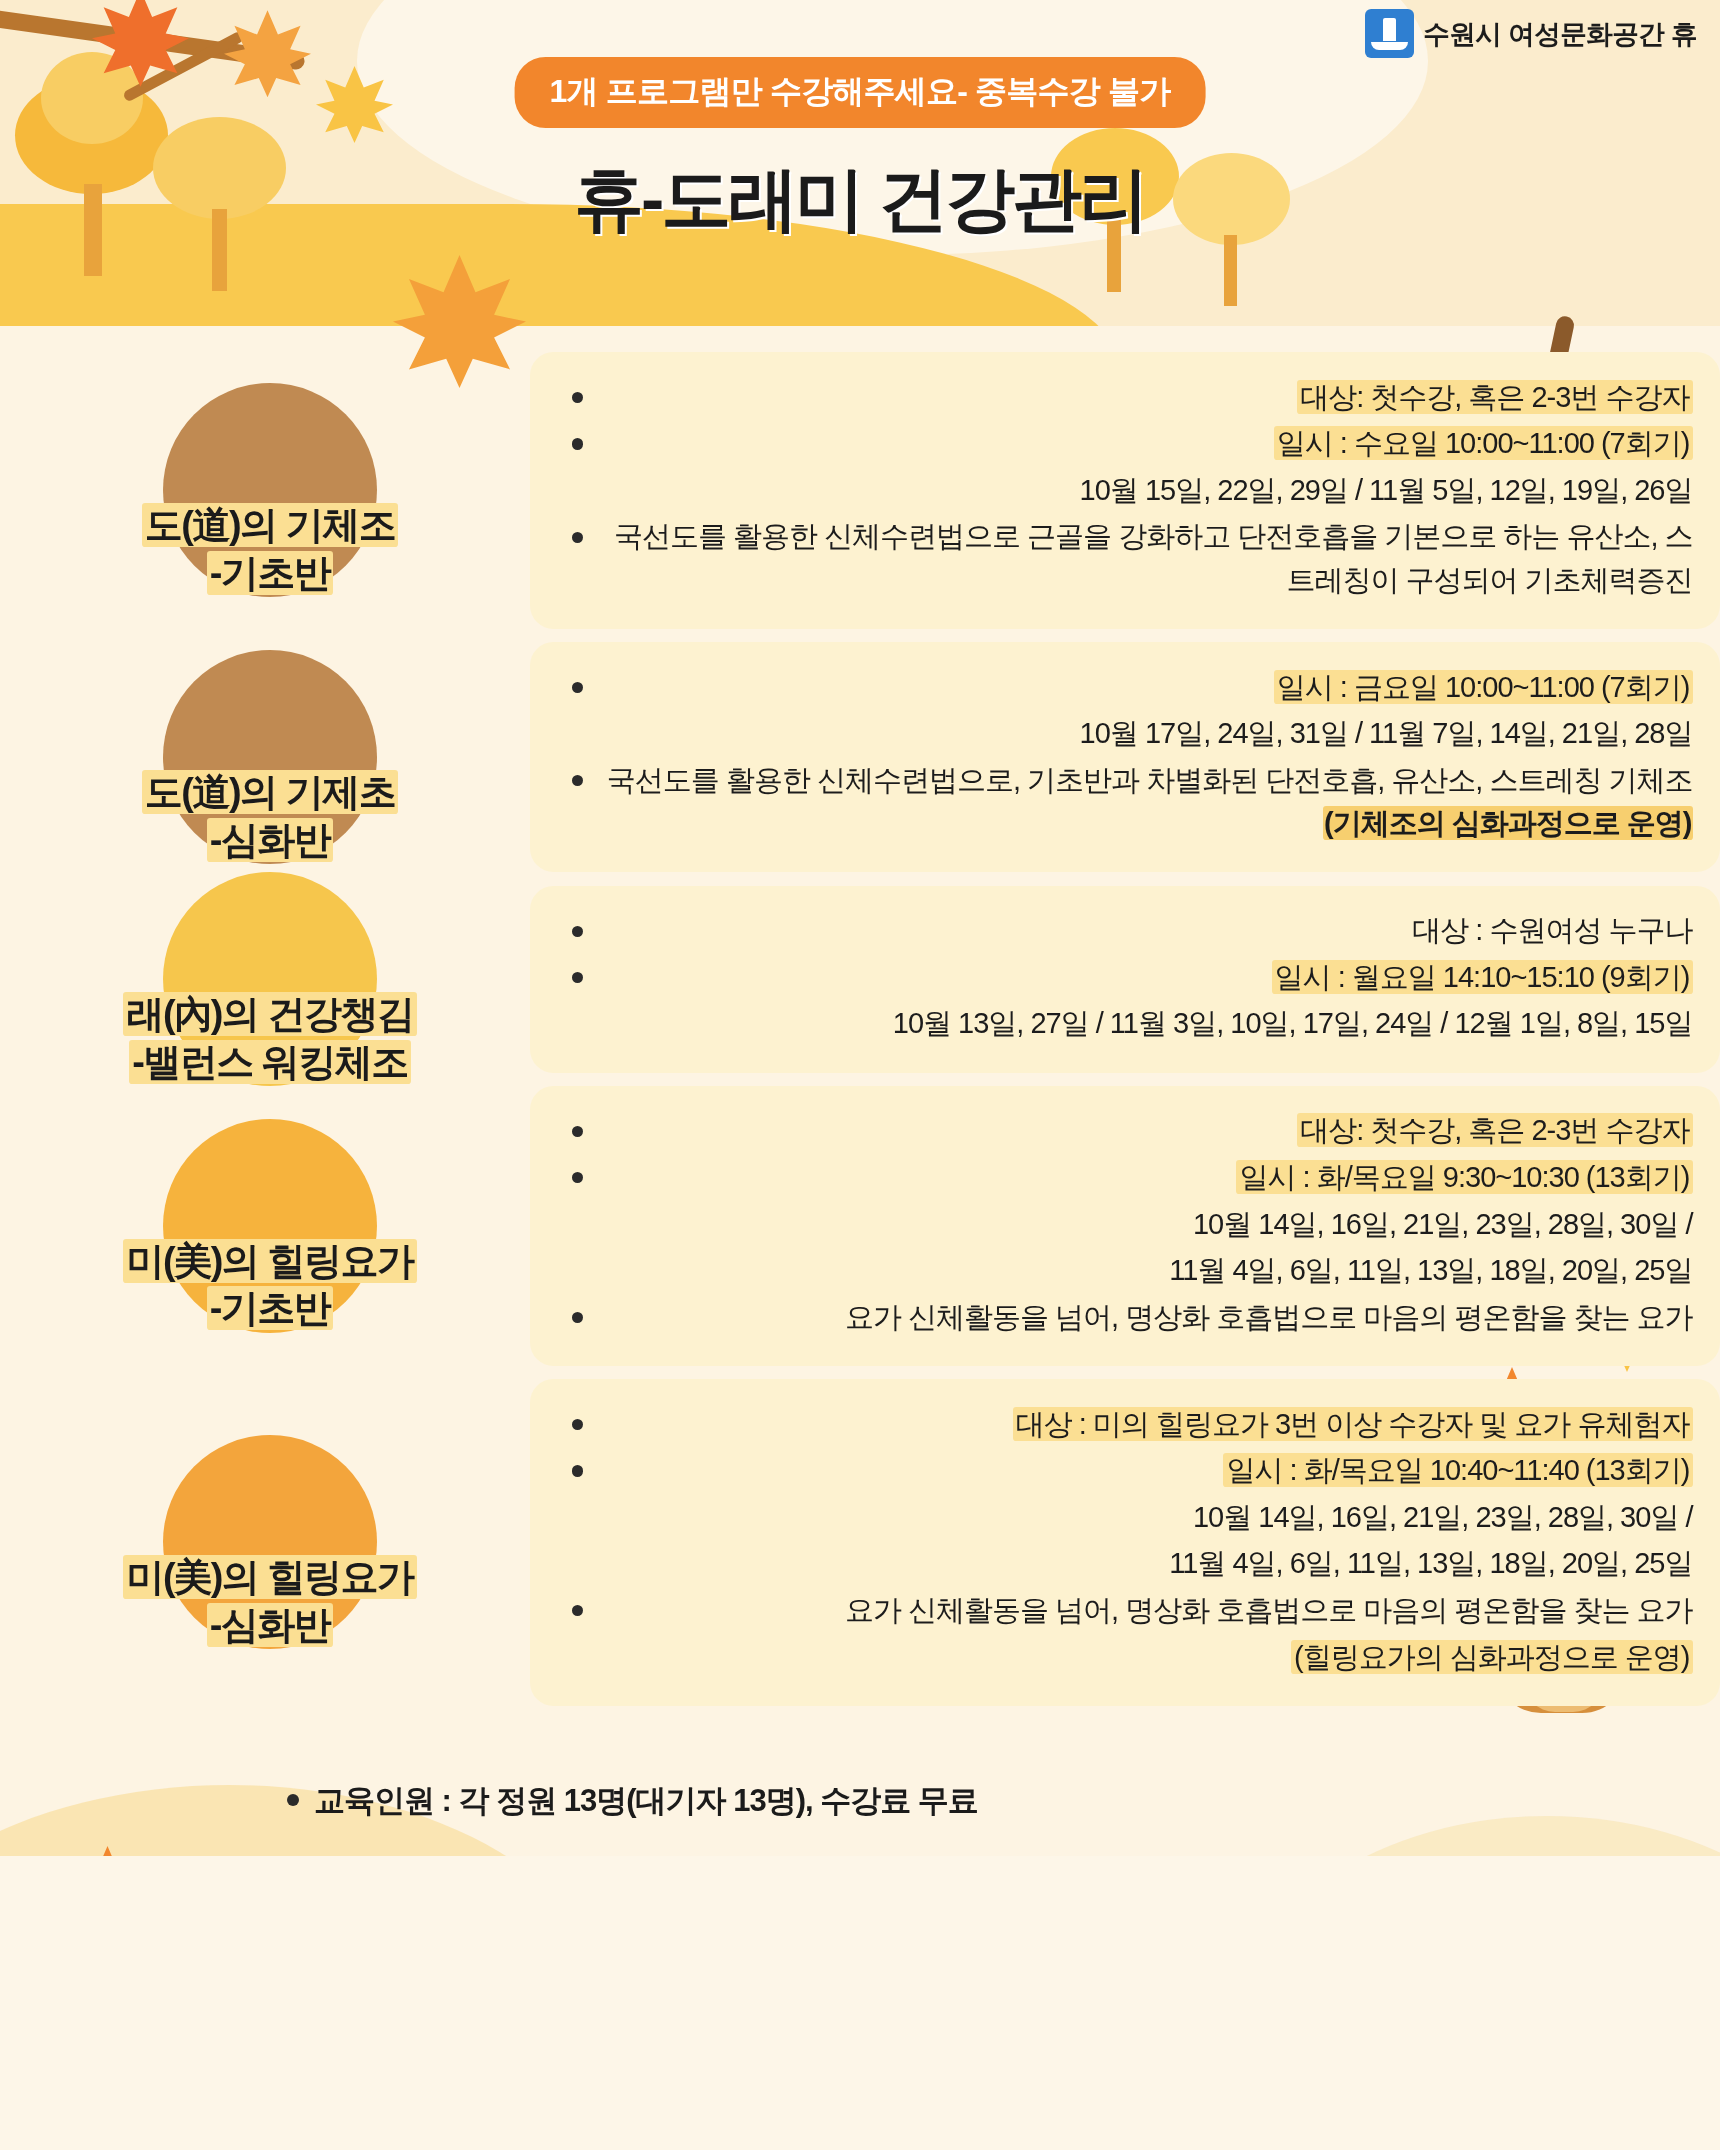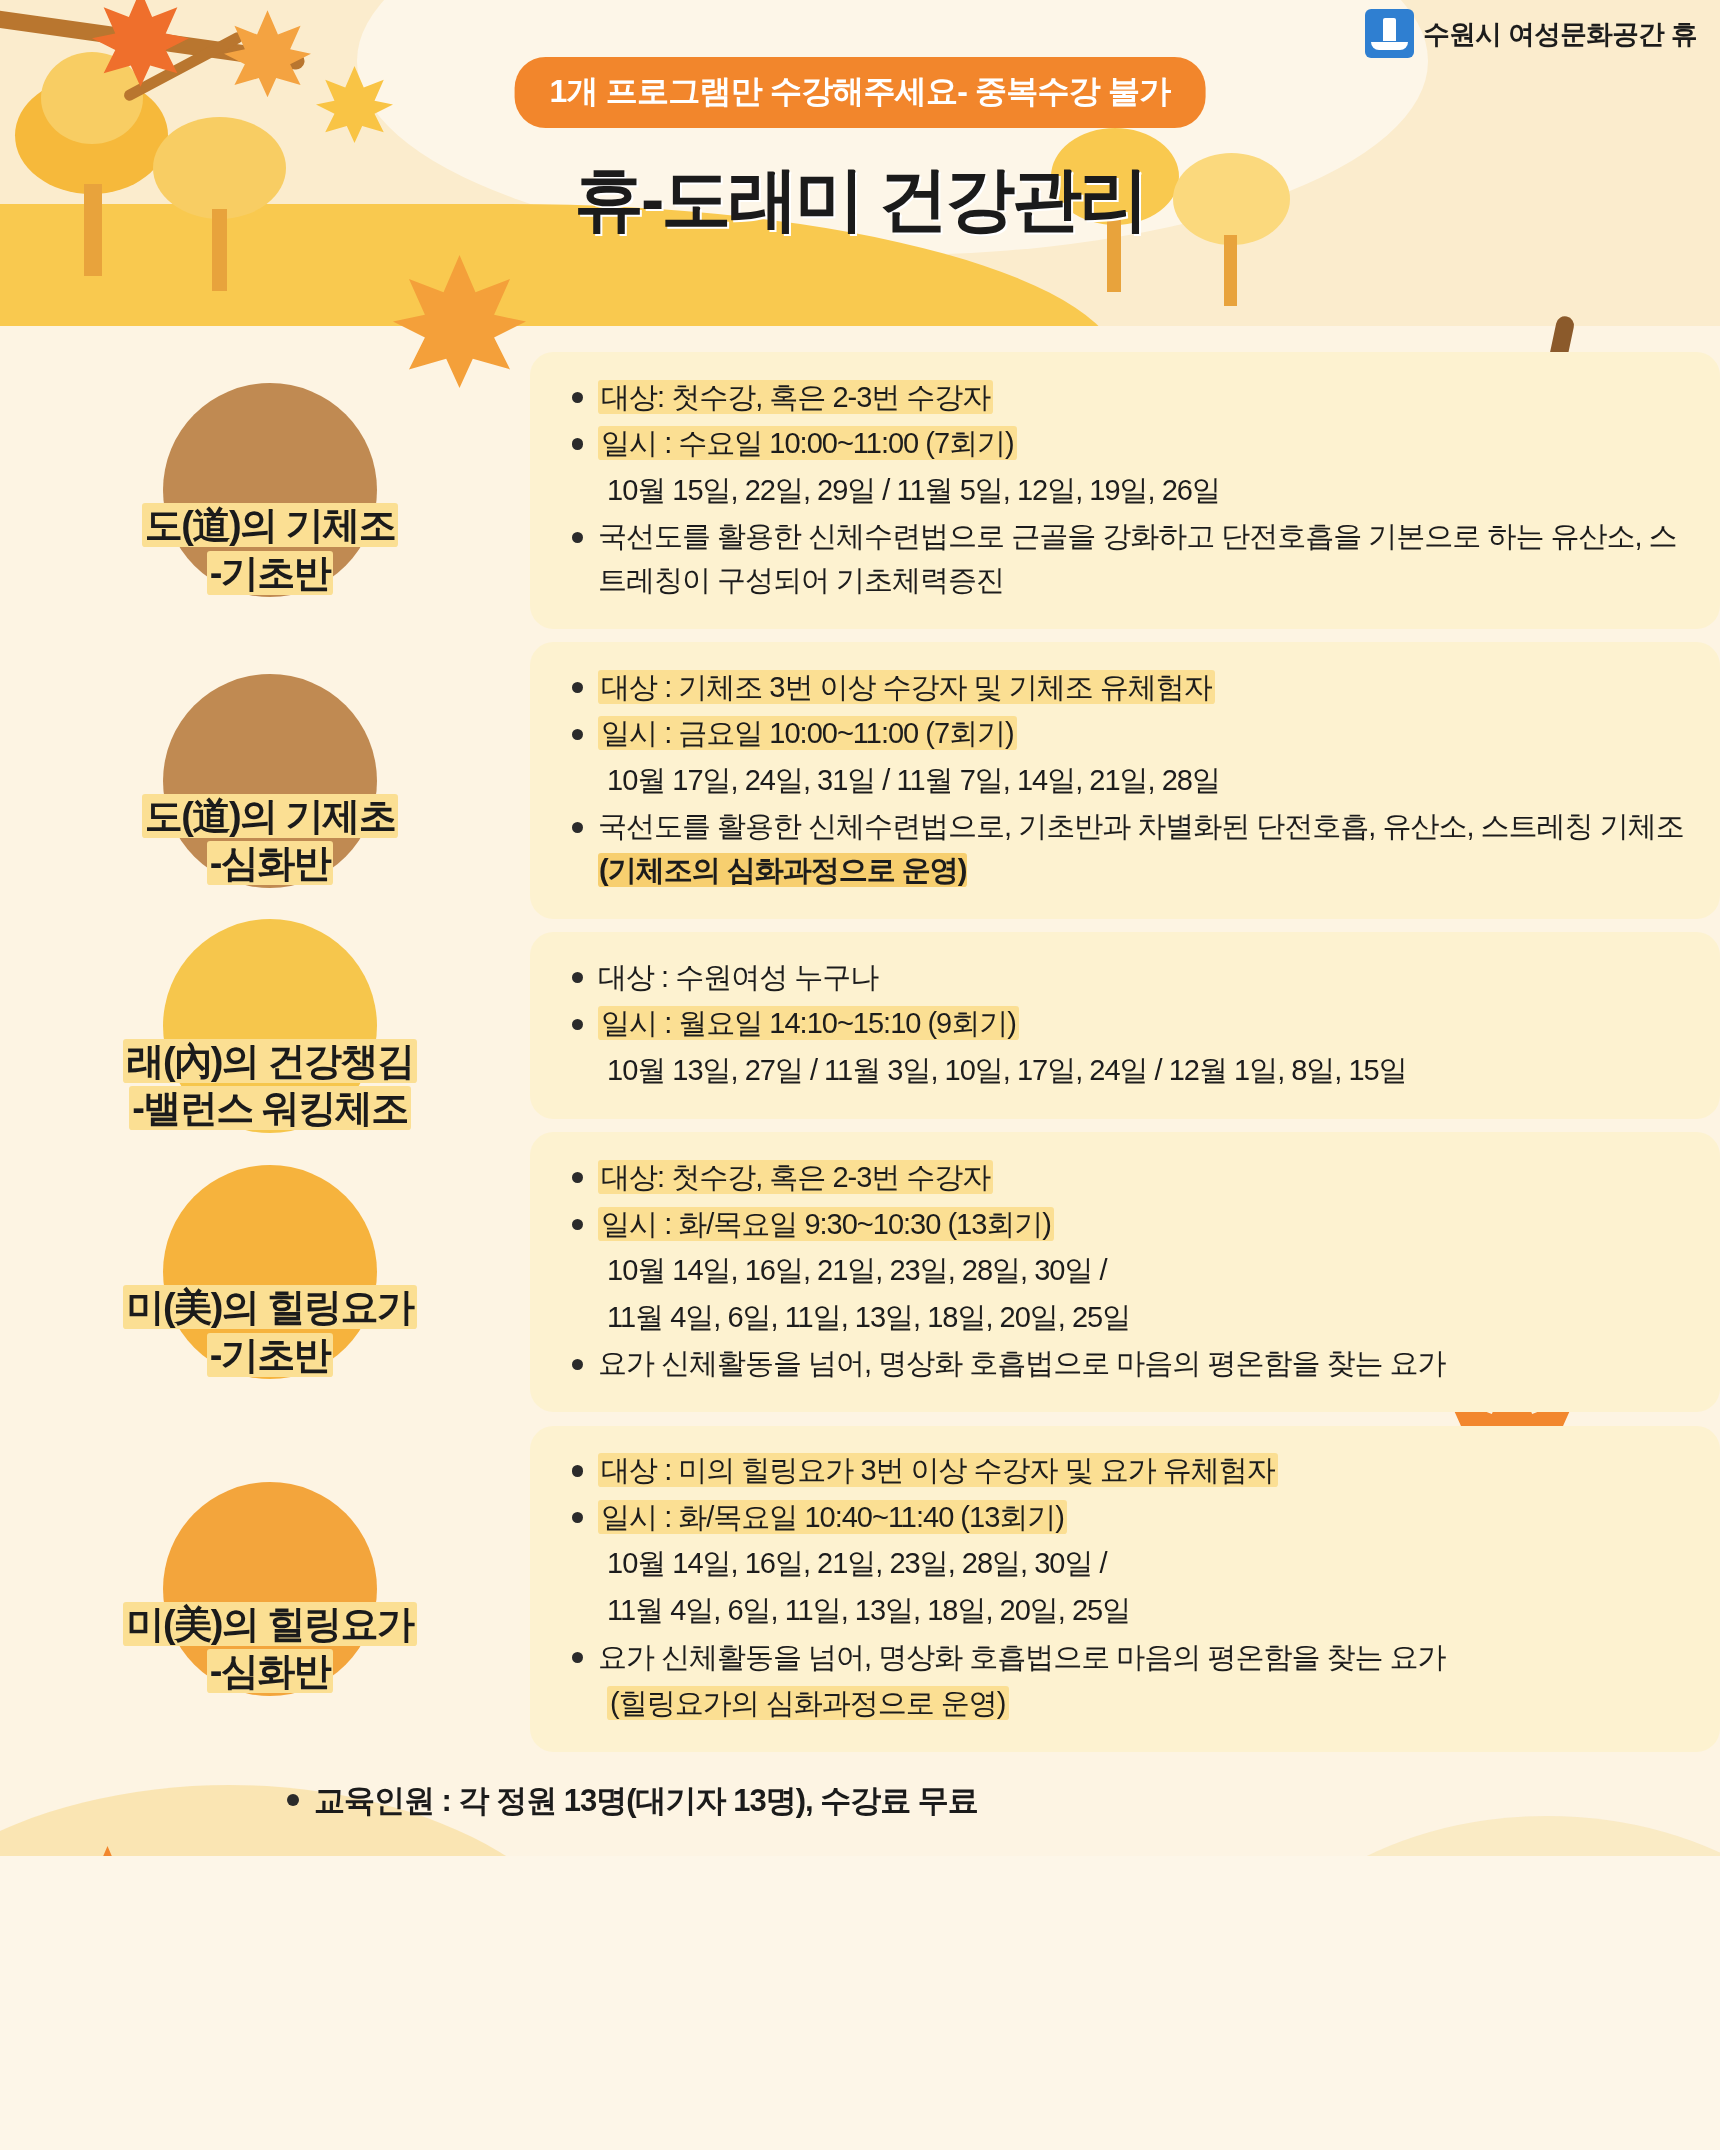--- a/index.html
+++ b/index.html
@@ -190,20 +190,21 @@
   }
   ul.bullets { list-style: none; }
   ul.bullets > li {
     position: relative;
     padding-left: 32px;
     font-size: 29px;
     line-height: 1.5;
     color: #1c1c1c;
     letter-spacing: -1px;
     margin-bottom: 3.1px;
+    text-align: right;
   }
   ul.bullets > li.dot::before {
     content: "";
     position: absolute; left: 6.1px; top: 16.3px;
     width: 11.2px; height: 11.2px; border-radius: 50%;
     background: #2b2b2b;
   }
   ul.bullets > li.nodot { padding-left: 41px; }
   .hl { background: #fbdf93; padding: 1px 3.1px; border-radius: 3.1px; }
   .hl-strong { background: #f7cf6f; padding: 1px 1px; border-radius: 3.1px; font-weight: 700; }
@@ -321,21 +322,20 @@
             <li class="dot">국선도를 활용한 신체수련법으로 근골을 강화하고 단전호흡을 기본으로 하는 유산소, 스트레칭이 구성되어 기초체력증진</li>
           </ul>
         </div>
       </div>
       <div class="row">
         <div class="circle" style="background: rgb(192, 138, 82);">
           <div class="circle-label"><span class="hl">도(道)의 기제초</span><br><span class="hl">-심화반</span></div>
         </div>
         <div class="card">
           <ul class="bullets">
-            <li class="dot"><span class="hl">대상 : 기체조 3번 이상 수강자  및 기체조 유체험자</span></li>
             <li class="dot"><span class="hl">일시 : 금요일 10:00~11:00 (7회기)</span></li>
             <li class="nodot">10월 17일, 24일, 31일 / 11월 7일, 14일, 21일, 28일</li>
             <li class="dot">국선도를 활용한 신체수련법으로,  기초반과 차별화된 단전호흡, 유산소, 스트레칭 기체조 <span class="hl-strong">(기체조의 심화과정으로 운영)</span></li>
           </ul>
         </div>
       </div>
       <div class="row">
         <div class="circle" style="background: rgb(246, 198, 76);">
           <div class="circle-label"><span class="hl">래(內)의 건강챙김</span><br><span class="hl">-밸런스 워킹체조</span></div>
         </div>

